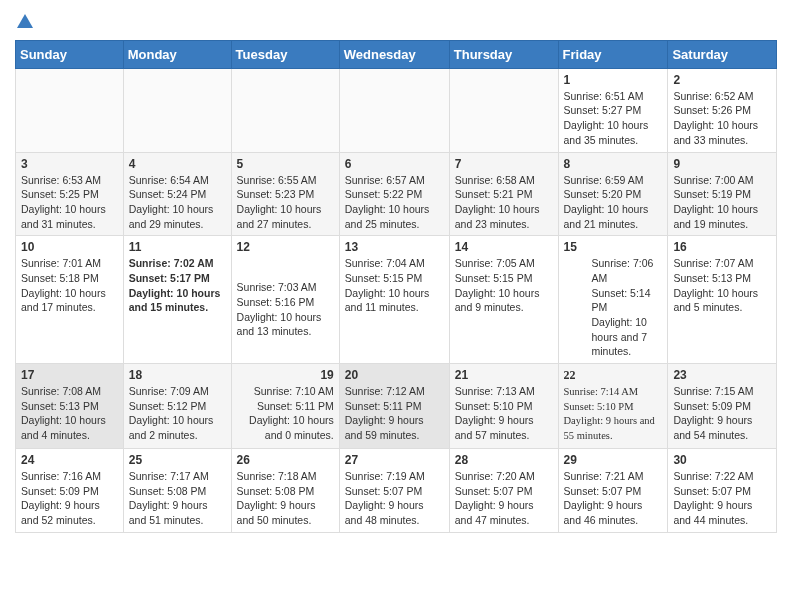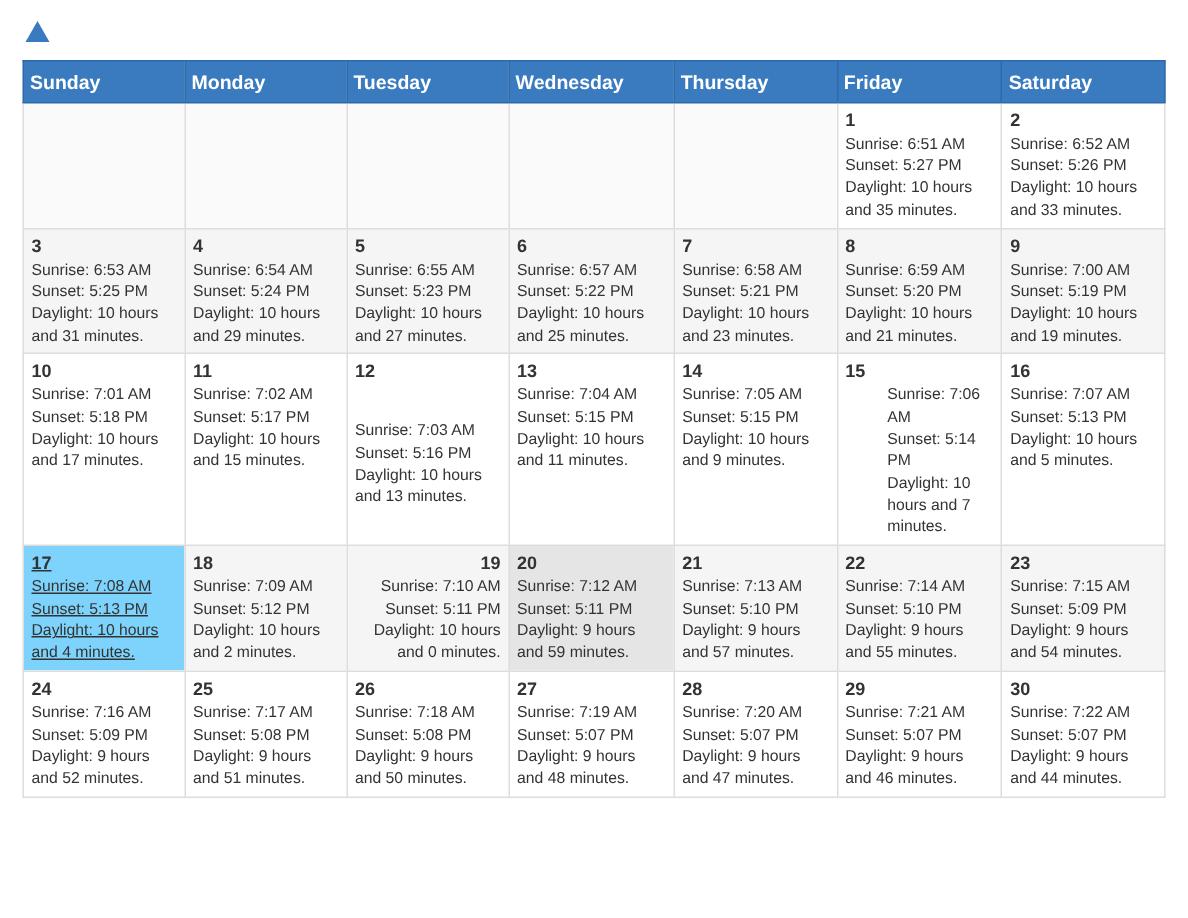--- a/index.html
+++ b/index.html
@@ -173,21 +173,21 @@
       </tr>
       <tr>
         <td>
           <span class="day-num">10</span>
           <div class="day-info" style="white-space: pre-line;">Sunrise: 7:01 AM
 Sunset: 5:18 PM
 Daylight: 10 hours and 17 minutes.</div>
         </td>
         <td>
           <span class="day-num">11</span>
-          <div class="day-info" style="white-space: pre-line;">Sunrise: 7:02 AM
+          <div class="day-info" style="white-space: pre-line; font-weight: bold;">Sunrise: 7:02 AM
 Sunset: 5:17 PM
 Daylight: 10 hours and 15 minutes.</div>
         </td>
         <td>
           <span class="day-num">12</span>
           <div class="day-info" style="white-space: pre-line; margin-top: 26px;">Sunrise: 7:03 AM
 Sunset: 5:16 PM
 Daylight: 10 hours and 13 minutes.</div>
         </td>
         <td>
@@ -209,21 +209,21 @@
 Daylight: 10 hours and 7 minutes.</div>
         </td>
         <td>
           <span class="day-num">16</span>
           <div class="day-info" style="white-space: pre-line;">Sunrise: 7:07 AM
 Sunset: 5:13 PM
 Daylight: 10 hours and 5 minutes.</div>
         </td>
       </tr>
       <tr>
-        <td style="background: #7dd3fc; text-decoration: underline;">
+        <td style="background: #e5e5e5;">
           <span class="day-num">17</span>
           <div class="day-info" style="white-space: pre-line;">Sunrise: 7:08 AM
 Sunset: 5:13 PM
 Daylight: 10 hours and 4 minutes.</div>
         </td>
         <td style="background: rgb(245, 245, 245);">
           <span class="day-num">18</span>
           <div class="day-info" style="white-space: pre-line;">Sunrise: 7:09 AM
 Sunset: 5:12 PM
 Daylight: 10 hours and 2 minutes.</div>
@@ -239,21 +239,21 @@
           <div class="day-info" style="white-space: pre-line;">Sunrise: 7:12 AM
 Sunset: 5:11 PM
 Daylight: 9 hours and 59 minutes.</div>
         </td>
         <td style="background: rgb(245, 245, 245);">
           <span class="day-num">21</span>
           <div class="day-info" style="white-space: pre-line;">Sunrise: 7:13 AM
 Sunset: 5:10 PM
 Daylight: 9 hours and 57 minutes.</div>
         </td>
-        <td style="background: rgb(245, 245, 245);">
+        <td style="background: rgb(245, 245, 245); font-family: Liberation Serif, serif;">
           <span class="day-num">22</span>
           <div class="day-info" style="white-space: pre-line;">Sunrise: 7:14 AM
 Sunset: 5:10 PM
 Daylight: 9 hours and 55 minutes.</div>
         </td>
         <td style="background: rgb(245, 245, 245);">
           <span class="day-num">23</span>
           <div class="day-info" style="white-space: pre-line;">Sunrise: 7:15 AM
 Sunset: 5:09 PM
 Daylight: 9 hours and 54 minutes.</div>

